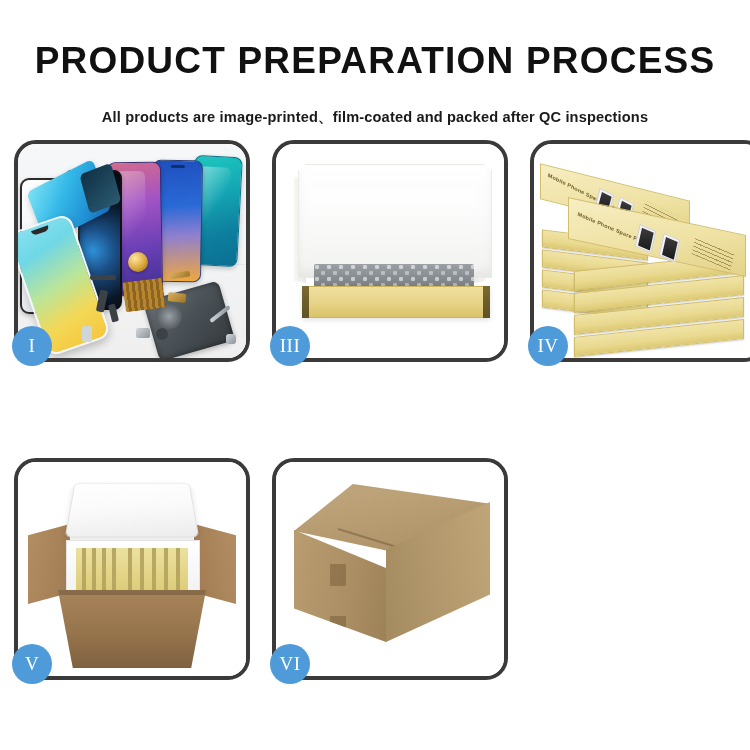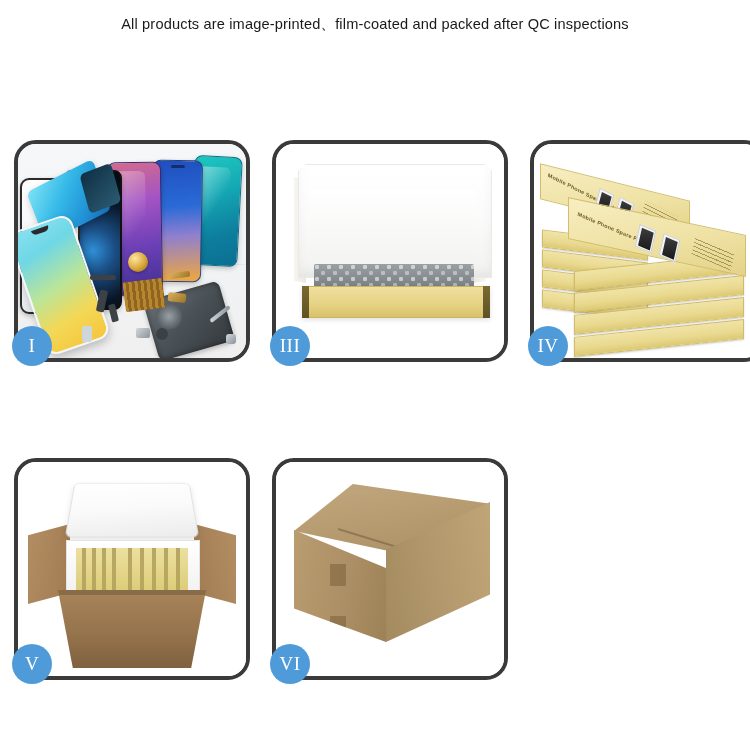--- a/index.html
+++ b/index.html
@@ -27,24 +27,24 @@
     margin: 0;
     padding-top: 42px;
     font-size: 37px;
     font-weight: 700;
     letter-spacing: 1.2px;
     line-height: 1.05;
     color: #111111;
     white-space: nowrap;
   }
   #subtitle {
-    margin: 4px;
+    margin: 16px;
     padding-top: 11px;
     font-size: 14.6px;
-    font-weight: 400;
+    font-weight: 700;
     letter-spacing: 0.15px;
     color: #1a1a1a;
     white-space: nowrap;
     text-align: center;
   }
 
   
   #process-grid {
     position: absolute;
     left: 14px;
@@ -369,20 +369,21 @@
   }
   .p6-tape {
     position:absolute; width: 16px; height: 22px;
     background: rgba(122,96,58,.55); border-radius: 1px;
   }
 </style>
 </head>
 <body>
 
 <div id="header">
+  <h1 id="main-title">PRODUCT PREPARATION PROCESS</h1>
   <p id="subtitle">All products are image-printed、film-coated and packed after QC inspections</p>
 </div>
 
 <div id="process-grid">
 
   <div class="panel">
     <div class="scene">
       <div class="p1-bg"></div>
       <div class="p1-shelf"></div>
 

